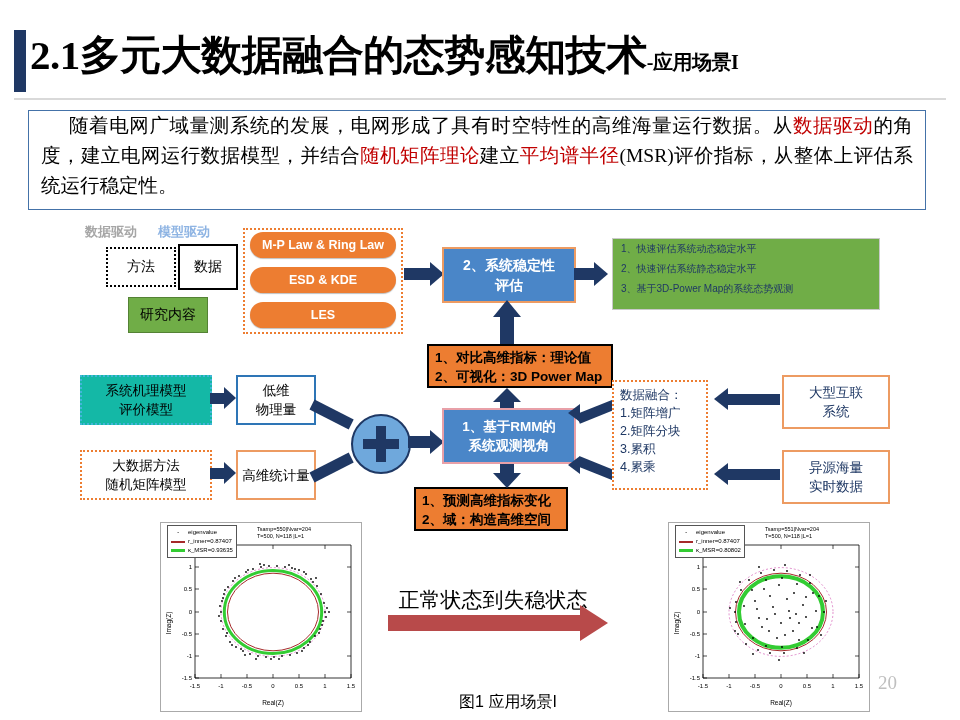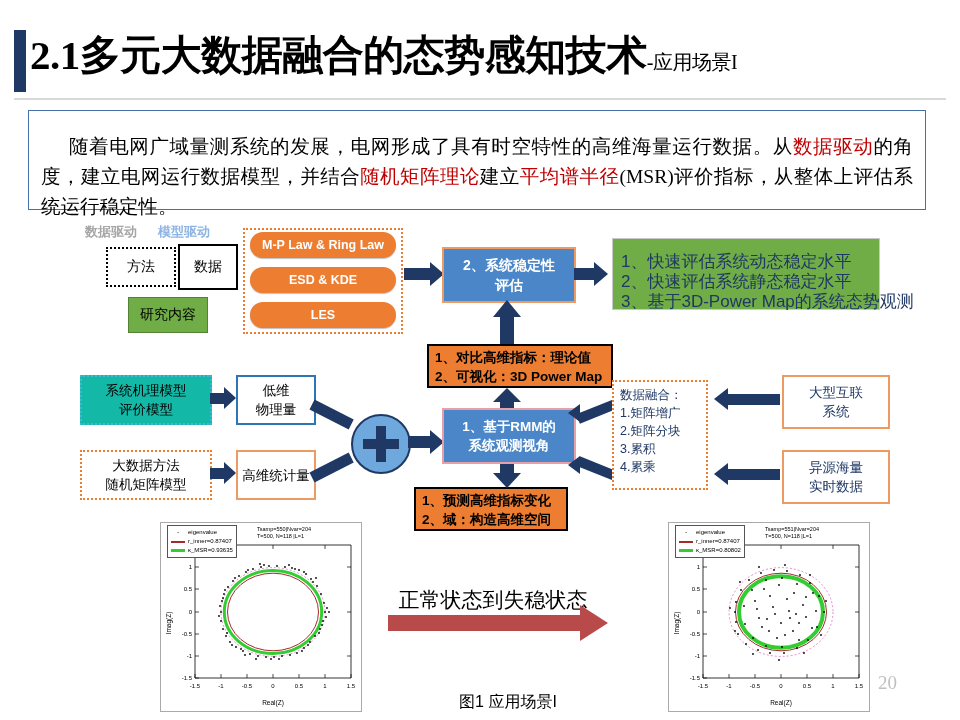--- a/index.html
+++ b/index.html
@@ -11,28 +11,28 @@
   .abs { position:absolute; }
 
   
   #title-bar { left:14px; top:30px; width:12px; height:62px; background:#1F3864; }
   #page-title {
     left:30px; top:28px; width:900px;
     font-family:"Liberation Serif", serif;
     font-size:41px; font-weight:700; color:#000; white-space:nowrap;
     letter-spacing:-0.5px;
   }
-  #page-title .sub { font-size:20px; font-weight:400; vertical-align:baseline; }
+  #page-title .sub { font-size:20px; font-weight:700; vertical-align:baseline; }
   #title-rule { left:14px; top:98px; width:932px; height:2px; background:#d9d9d9; }
 
   
   #abstract-box {
     left:28px; top:110px; width:898px; height:100px;
     border:1.5px solid #4472a8; background:#ffffff;
-    box-sizing:border-box; padding:21px 12px 0 12px;
+    box-sizing:border-box; padding:0 12px 0 12px;
   }
   #abstract-text {
     font-family:"Liberation Serif", serif;
     font-size:19.5px; line-height:30px; color:#000; text-align:justify;
   }
   .hl  { color:#c00000; }
 
   
   .lbl { font-family:"Liberation Sans", sans-serif; text-align:center; }
 
@@ -79,22 +79,22 @@
   #box-stability {
     left:442px; top:247px; width:130px; height:52px;
     background:#4a86c8; border:2px solid #ed9b62;
     display:flex; flex-direction:column; align-items:center; justify-content:center;
     font-size:14px; font-weight:700; color:#ffffff; line-height:20px;
   }
   
   #box-results {
     left:612px; top:238px; width:268px; height:72px;
     background:#70ad47; border:1px solid #c9c9c9;
-    padding:13px 8px; box-sizing:border-box;
-    font-size:17px; color:#1F3864; line-height:20px;
+    padding:0 8px; box-sizing:border-box;
+    font-size:10px; color:#1F3864; line-height:20px;
     font-family:"Liberation Sans", sans-serif;
   }
   #box-results div { white-space:nowrap; }
 
   
   .orangebox {
     background:#ed7d31; border:2px solid #000;
     padding:2px 6px; box-sizing:border-box;
     font-size:13.5px; font-weight:700; color:#000; line-height:19px;
   }

